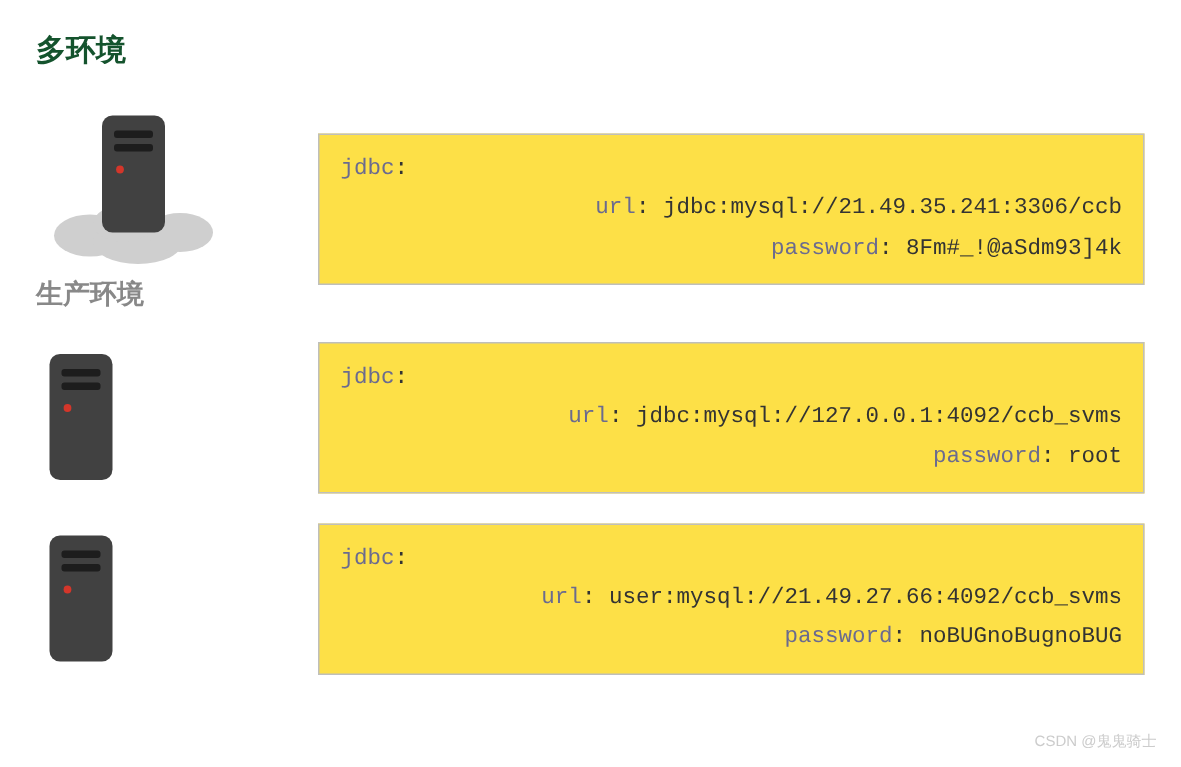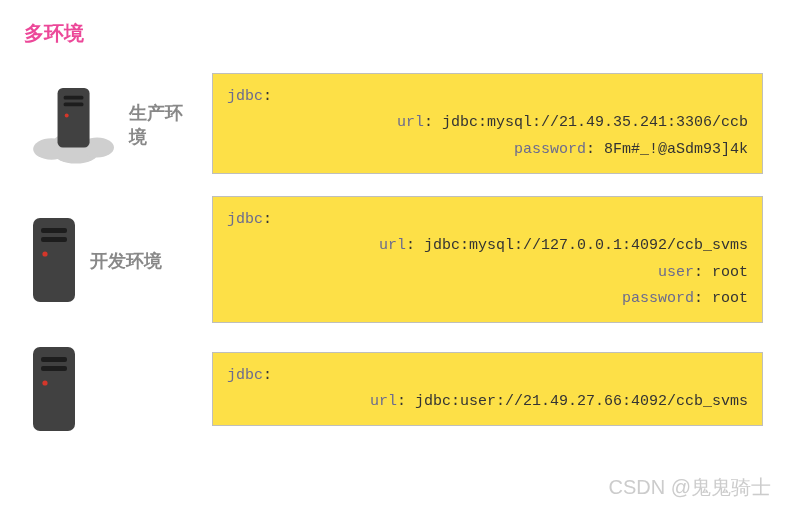--- a/index.html
+++ b/index.html
@@ -4,36 +4,37 @@
 <style>
   * { box-sizing: border-box; }
   body {
     margin: 0;
     padding: 20px 24px;
     font-family: "Microsoft YaHei", "PingFang SC", sans-serif;
     background: #fff;
     width: 787px;
   }
   .title {
-    color: #ec4899;
+    color: #14532d;
     font-size: 20px;
     font-weight: bold;
     margin-bottom: 24px;
     font-family: Liberation Serif, serif;
   }
   .row {
     display: flex;
     align-items: center;
     gap: 28px;
     margin-bottom: 20px;
   }
   .env-col {
     width: 160px;
     display: flex;
-    align-items: center;
+    flex-direction: column;
+    align-items: flex-start;
     gap: 6px;
     flex-shrink: 0;
     font-family: Liberation Serif, serif;
   }
   .env-label {
     color: #888;
     font-size: 18px;
     font-weight: bold;
     margin-top: 2px;
   }
@@ -47,21 +48,21 @@
     line-height: 1.75;
     color: #333;
   }
   .key { color: #6b6b8f; }
   .indent1 { padding-left: 2ch; text-align: right; }
   .watermark {
     position: fixed;
     right: 16px;
     bottom: 10px;
     color: #ccc;
-    font-size: 20px;
+    font-size: 10px;
     pointer-events: none;
   }
   
   .server-svg { display:block; }
 </style>
 </head>
 <body>
 
 <div class="title">多环境</div>
 
@@ -89,38 +90,37 @@
 </div>
 
 <div class="row">
   <div class="env-col">
     <svg class="server-svg" width="60" height="92" viewBox="0 0 60 92">
       <rect x="9" y="4" width="42" height="84" rx="7" ry="7" fill="#414141"></rect>
       <rect x="17" y="14" width="26" height="5" rx="2" fill="#1d1d1d"></rect>
       <rect x="17" y="23" width="26" height="5" rx="2" fill="#1d1d1d"></rect>
       <circle cx="21" cy="40" r="2.6" fill="#d4362a"></circle>
     </svg>
-    <div class="env-label">开发环境</div>
   </div>
   <div class="code-box">
     <div><span class="key">jdbc</span>:</div>
     <div class="indent1"><span class="key">url</span>: <span>jdbc:mysql://127.0.0.1:4092/ccb_svms</span></div>
-    <div class="indent1"><span class="key">user</span>: <span>root</span></div>
     <div class="indent1"><span class="key">password</span>: <span>root</span></div>
   </div>
 </div>
 
 <div class="row">
   <div class="env-col">
     <svg class="server-svg" width="60" height="92" viewBox="0 0 60 92">
       <rect x="9" y="4" width="42" height="84" rx="7" ry="7" fill="#414141"></rect>
       <rect x="17" y="14" width="26" height="5" rx="2" fill="#1d1d1d"></rect>
       <rect x="17" y="23" width="26" height="5" rx="2" fill="#1d1d1d"></rect>
       <circle cx="21" cy="40" r="2.6" fill="#d4362a"></circle>
     </svg>
   </div>
   <div class="code-box">
     <div><span class="key">jdbc</span>:</div>
-    <div class="indent1"><span class="key">url</span>: <span>jdbc:user://21.49.27.66:4092/ccb_svms</span></div>
+    <div class="indent1"><span class="key">url</span>: <span>user:mysql://21.49.27.66:4092/ccb_svms</span></div>
+    <div class="indent1"><span class="key">password</span>: <span>noBUGnoBugnoBUG</span></div>
   </div>
 </div>
 
 <div class="watermark">CSDN @鬼鬼骑士</div>
 
 </body></html>

